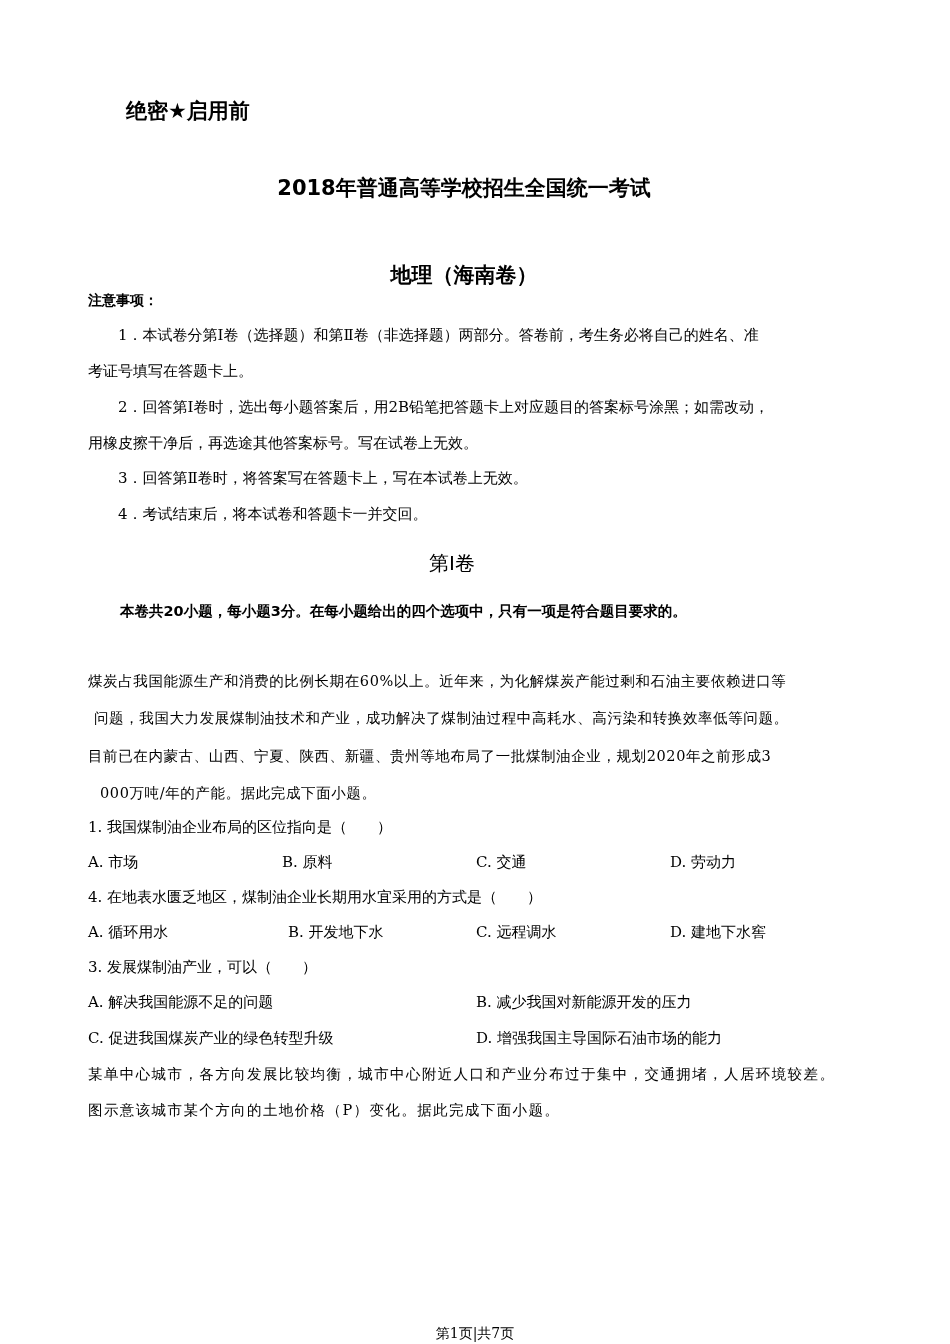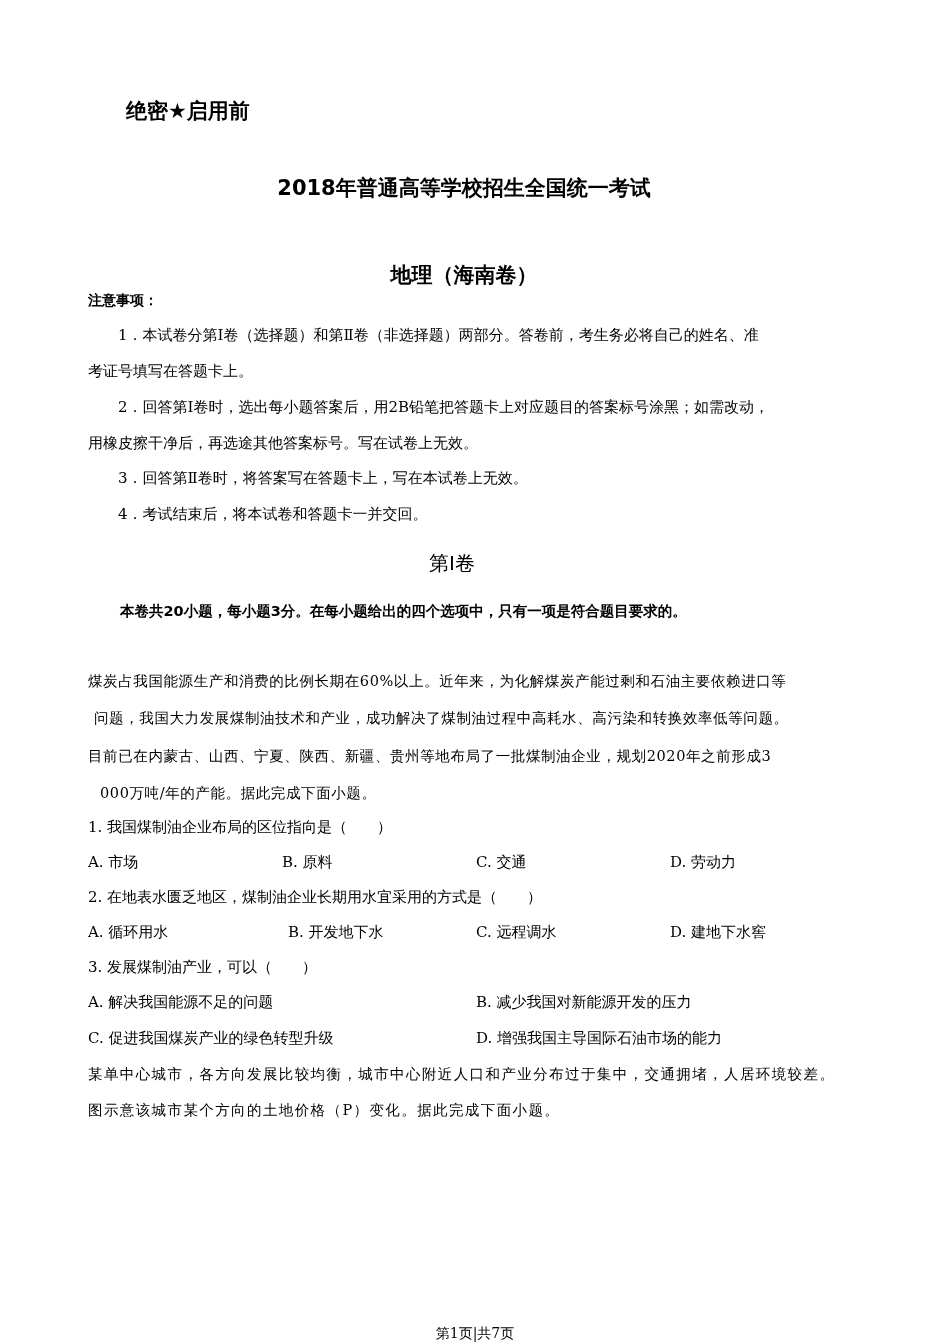--- a/index.html
+++ b/index.html
@@ -49,21 +49,21 @@
 
   <div>
     <div class="abs q" style="left:88px; top:818px;">1. 我国煤制油企业布局的区位指向是（　　）</div>
     <div class="abs q" style="left:88px; top:853px;">A. 市场</div>
     <div class="abs q" style="left:282px; top:853px;">B. 原料</div>
     <div class="abs q" style="left:476px; top:853px;">C. 交通</div>
     <div class="abs q" style="left:670px; top:853px;">D. 劳动力</div>
   </div>
 
   <div>
-    <div class="abs q" style="left:88px; top:888px;">2. 在地表水匮乏地区，煤制油企业长期用水宜采用的方式是（　　）</div>
+    <div class="abs q" style="left:88px; top:888px;">4. 在地表水匮乏地区，煤制油企业长期用水宜采用的方式是（　　）</div>
     <div class="abs q" style="left:88px; top:923px;">A. 循环用水</div>
     <div class="abs q" style="left:288px; top:923px;">B. 开发地下水</div>
     <div class="abs q" style="left:476px; top:923px;">C. 远程调水</div>
     <div class="abs q" style="left:670px; top:923px;">D. 建地下水窖</div>
   </div>
 
   <div>
     <div class="abs q" style="left:88px; top:958px;">3. 发展煤制油产业，可以（　　）</div>
     <div class="abs q" style="left:88px; top:993px;">A. 解决我国能源不足的问题</div>
     <div class="abs q" style="left:476px; top:993px;">B. 减少我国对新能源开发的压力</div>

